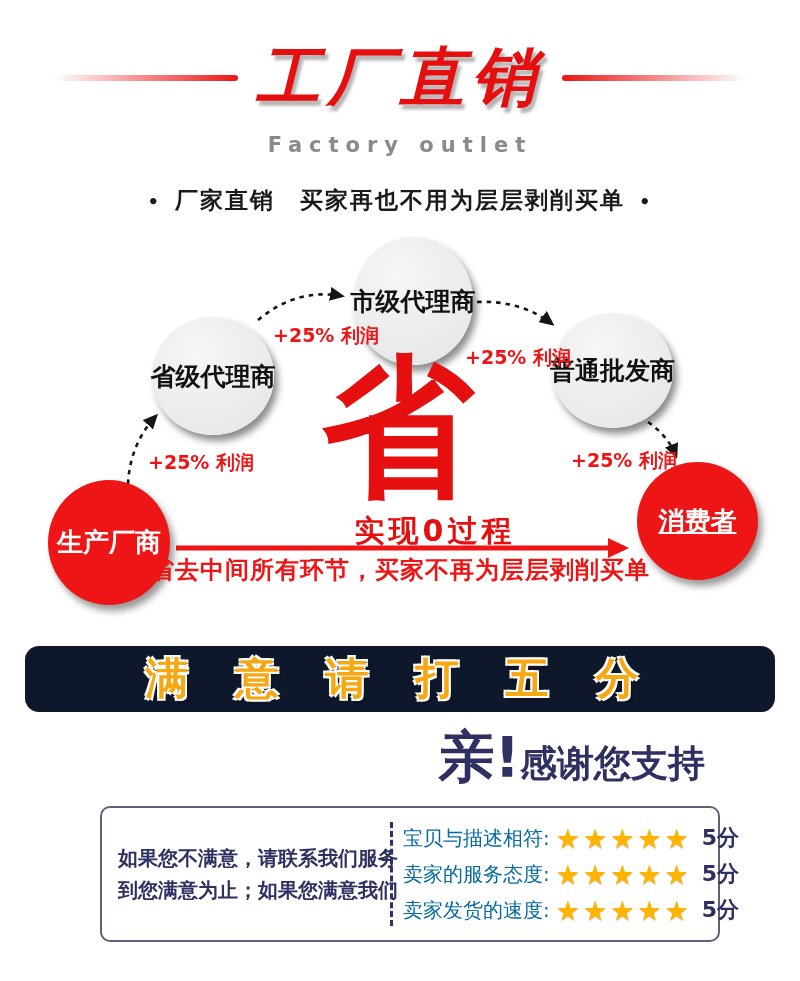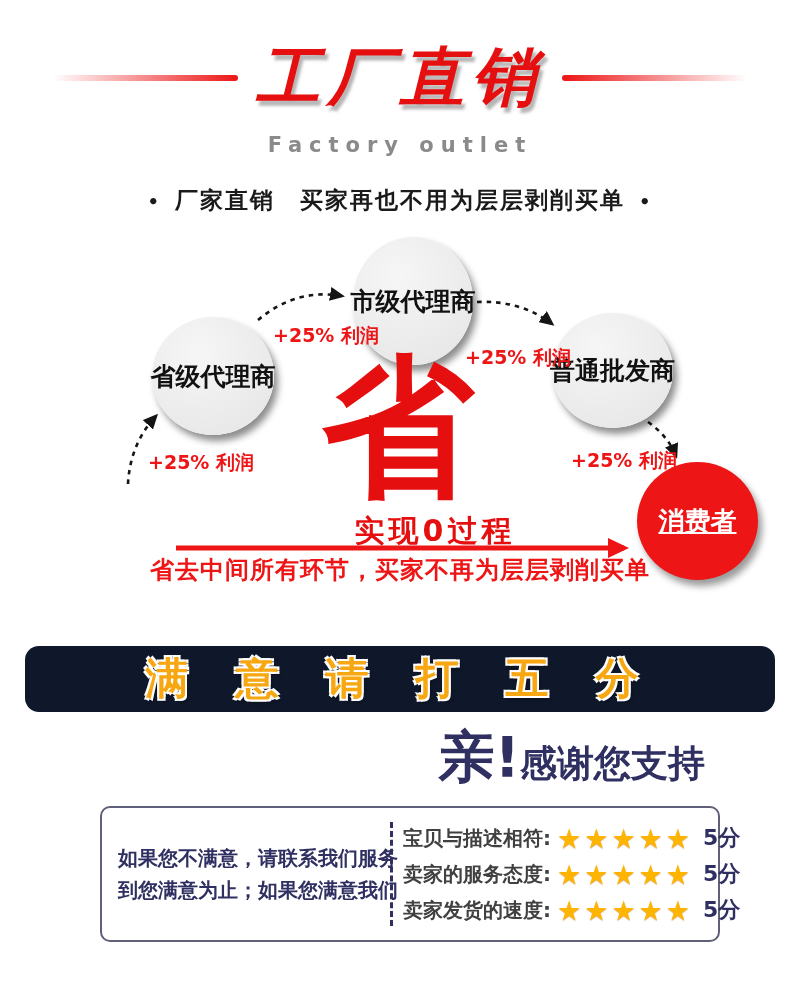--- a/index.html
+++ b/index.html
@@ -63,21 +63,21 @@
   .thanks .small { font-size:37px; font-weight:bold; }
 
   
   .feedback-box { margin-left:100px; margin-top:10px; width:620px; height:136px;
                   border:2px solid #60607a; border-radius:10px;
                   display:flex; align-items:center; padding:12px 16px; }
   .note { width:264px; color:#2f3061; font-size:20px; font-weight:bold; line-height:1.6; white-space:nowrap; }
   .divider { align-self:stretch; border-left:3px dashed #2f3061; margin:2px 10px 2px 8px; }
   .ratings { flex:1; display:flex; flex-direction:column; justify-content:center; gap:6px; }
   .rating-row { display:flex; align-items:center; white-space:nowrap; }
-  .rating-label { color:#404040; font-size:20px; font-weight:bold; }
+  .rating-label { color:#0369a1; font-size:20px; font-weight:normal; }
   .stars { margin-left:6px; letter-spacing:3px; font-size:27px; color:#ffb400;
            text-shadow:0 1px 1px rgba(205,125,0,.65); line-height:1; }
   .score { margin-left:10px; color:#2f3061; font-size:22px; font-weight:bold; }
 </style>
 </head>
 <body>
 
 <div class="header">
   <div class="title-row">
     <div class="line left"></div>
@@ -109,20 +109,23 @@
   </svg>
 
   <div class="circle gray c-province">
     <span>省级代理商</span>
   </div>
   <div class="circle gray c-city">
     <span>市级代理商</span>
   </div>
   <div class="circle gray c-wholesale">
     <span>普通批发商</span>
+  </div>
+  <div class="circle red c-producer">
+    <span>生产厂商</span>
   </div>
   <div class="circle red c-consumer">
     <span>消费者</span>
   </div>
 
   <div class="profit p1">+25% 利润</div>
   <div class="profit p2">+25% 利润</div>
   <div class="profit p3">+25% 利润</div>
   <div class="profit p4">+25% 利润</div>
 

